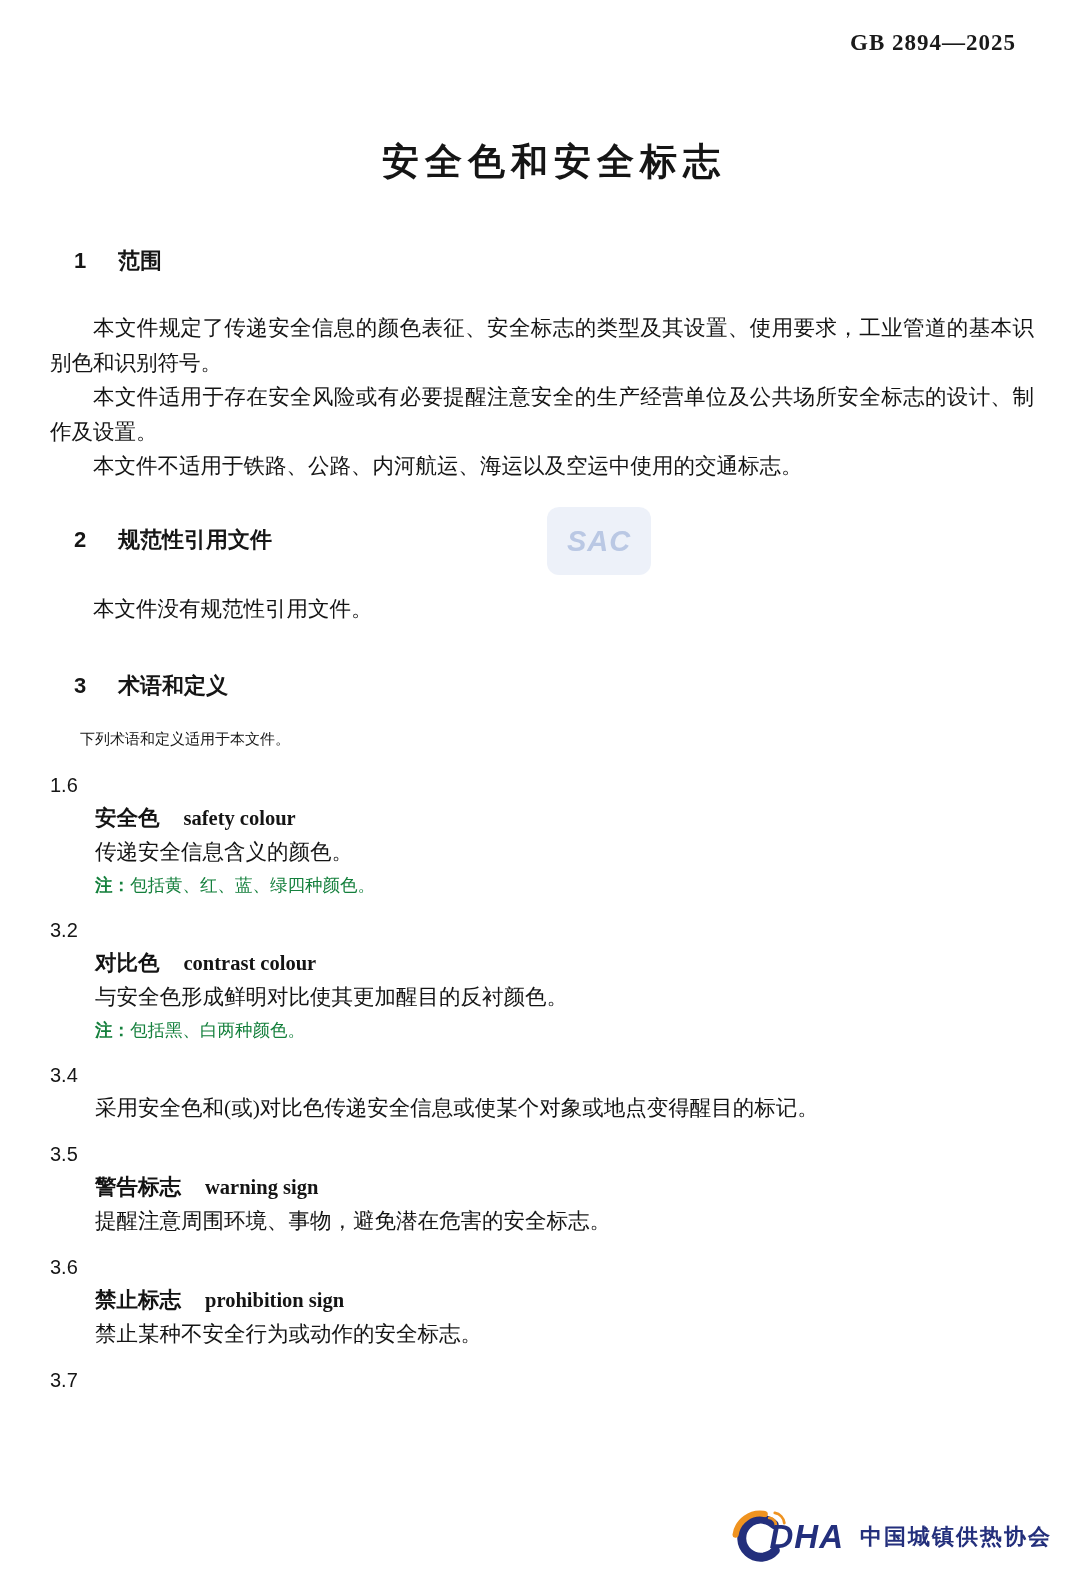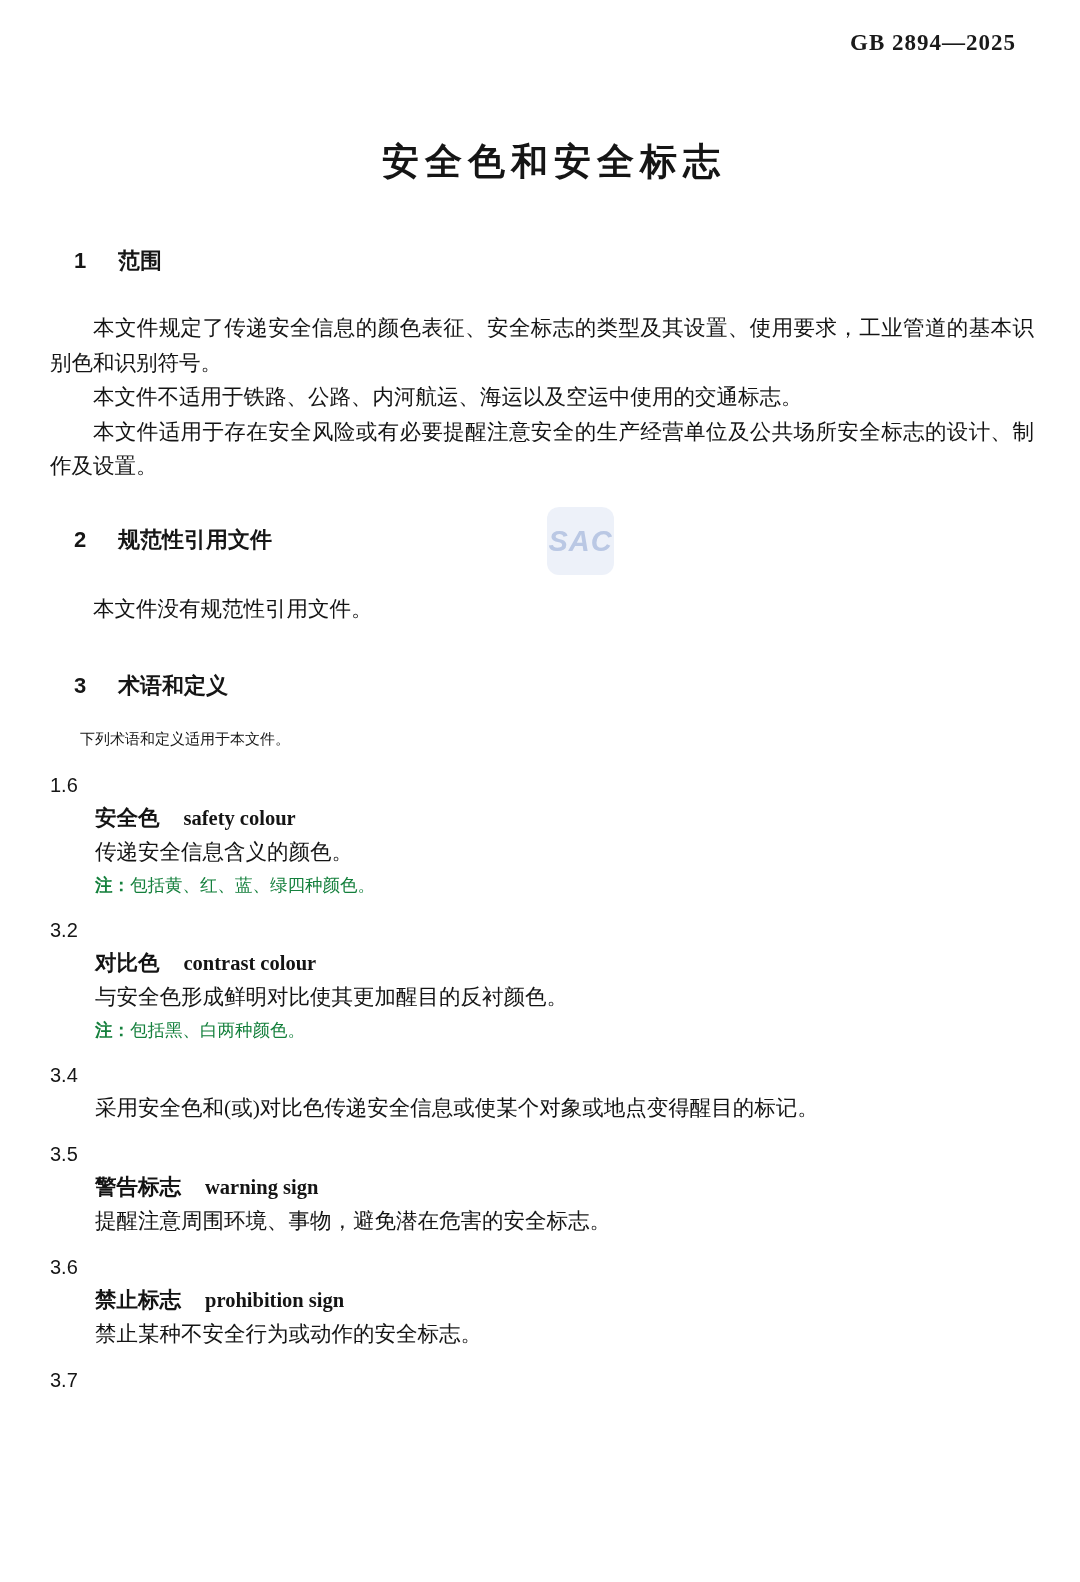--- a/index.html
+++ b/index.html
@@ -57,21 +57,21 @@
   .term-en {
     font-family:"Liberation Serif", serif;
     font-weight:bold; font-size:20.5px; margin-left:24px; color:#141414;
   }
   .definition { margin:0; padding-left:45px; line-height:33px; font-size:21.5px; text-align:justify; }
   .note-line { padding-left:45px; line-height:32px; font-size:17.5px; color:#15803d; }
   .note-label { font-family:"Liberation Sans", sans-serif; font-weight:bold; }
   
   .watermark {
     position:absolute; left:547px; top:507px;
-    width:67px; height:68px;
+    width:104px; height:68px;
     background:rgba(208,219,240,0.38);
     border-radius:12px;
     display:flex; align-items:center; justify-content:center;
     font-family:"Liberation Sans", sans-serif;
     font-style:italic; font-weight:bold; font-size:29px;
     color:rgba(168,185,220,0.75); letter-spacing:1px;
     pointer-events:none;
   }
   
   .footer-logo {
@@ -99,22 +99,22 @@
 
   <h1 class="title">安全色和安全标志</h1>
 
   <div class="content">
 
     <div class="sec-heading mt-title">
       <span class="sec-num">1</span><span>范围</span>
     </div>
     <div class="body-block">
       <p>本文件规定了传递安全信息的颜色表征、安全标志的类型及其设置、使用要求，工业管道的基本识别色和识别符号。</p>
+      <p>本文件适用于存在安全风险或有必要提醒注意安全的生产经营单位及公共场所安全标志的设计、制作及设置。</p>
       <p>本文件不适用于铁路、公路、内河航运、海运以及空运中使用的交通标志。</p>
-      <p>本文件适用于存在安全风险或有必要提醒注意安全的生产经营单位及公共场所安全标志的设计、制作及设置。</p>
     </div>
 
     <div class="sec-heading mt-sec2">
       <span class="sec-num">2</span><span>规范性引用文件</span>
     </div>
     <p class="single-para">本文件没有规范性引用文件。</p>
 
     <div class="sec-heading mt-sec3">
       <span class="sec-num">3</span><span>术语和定义</span>
     </div>
@@ -166,14 +166,24 @@
 
     <div class="term-block">
       <div class="clause-num">3.7</div>
 
     </div>
 
   </div>
 
   <div class="watermark">SAC</div>
 
+  <div class="footer-logo">
+    <svg class="emblem" viewBox="0 0 100 96">
+      <path d="M 79 26 A 34 34 0 1 0 81 72" fill="none" stroke="#232f7c" stroke-width="16" stroke-linecap="round"></path>
+      <path d="M 10 44 A 44 44 0 0 1 62 7" fill="none" stroke="#ef9320" stroke-width="11" stroke-linecap="round"></path>
+      <path d="M 70 14 A 13 13 0 0 1 82 27" fill="none" stroke="#ef9320" stroke-width="5" stroke-linecap="round"></path>
+      <path d="M 80 5 A 21 21 0 0 1 97 23" fill="none" stroke="#ef9320" stroke-width="5" stroke-linecap="round"></path>
+    </svg>
+    <span class="dha">DHA</span>
+    <span class="org">中国城镇供热协会</span>
+  </div>
 
 </div>
 
 </body></html>

